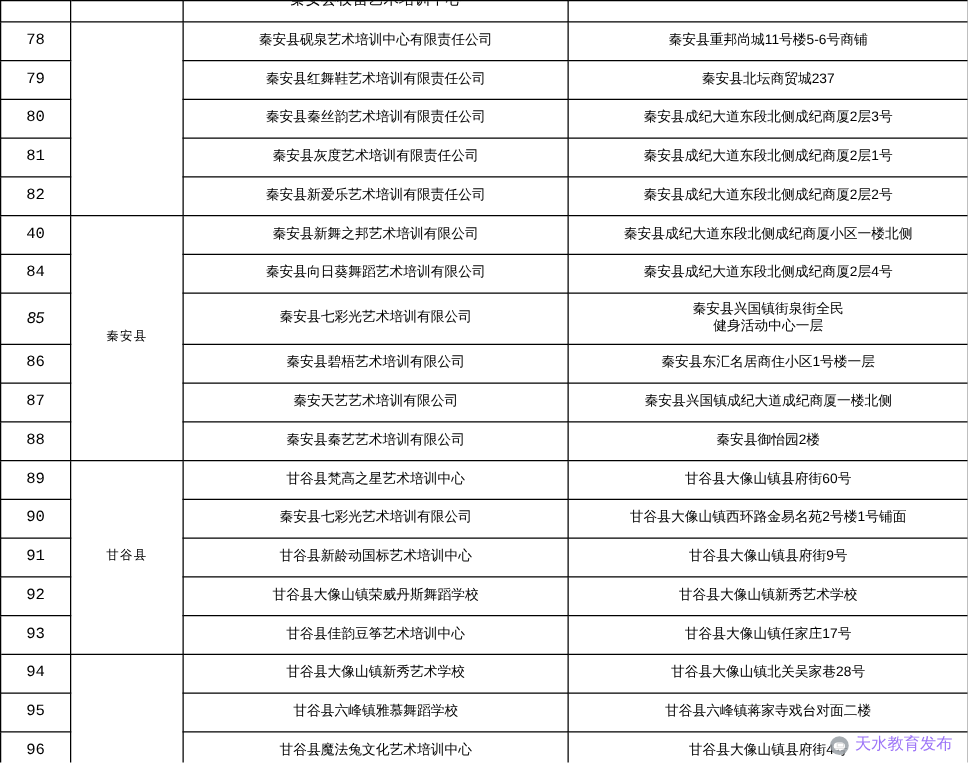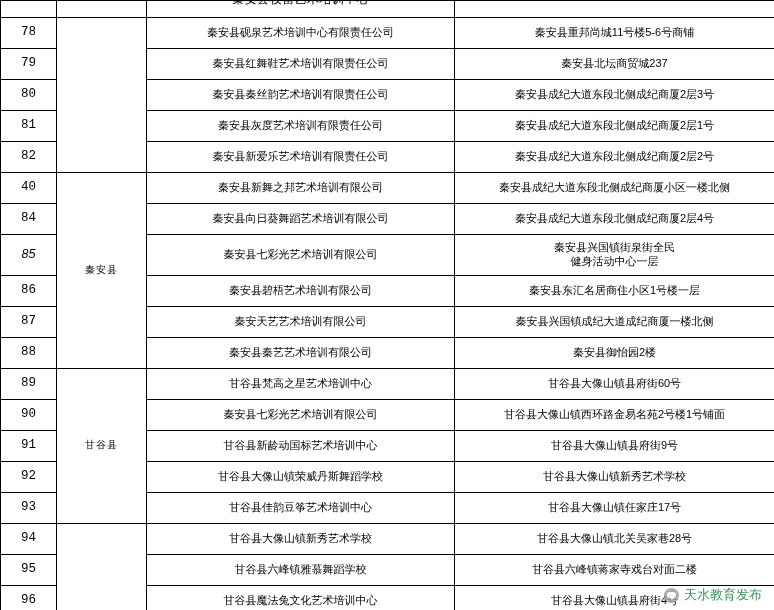--- a/index.html
+++ b/index.html
@@ -69,23 +69,23 @@
   .dashed-sep {
     border-bottom: 1px dashed #000 !important;
     margin-top: 48px;
   }
   
   .watermark {
     position: absolute;
     right: 12px;
     bottom: 6px;
     display: flex;
-    align-items: center;
+    align-items: flex-end;
     gap: 5px;
-    color: #15803d;
+    color: #8b5cf6;
     font-size: 13px;
     opacity: 0.85;
     pointer-events: none;
   }
   .wm-logo {
     width: 15px;
     height: 15px;
     border-radius: 50%;
     background: #9aa0a6;
     position: relative;

